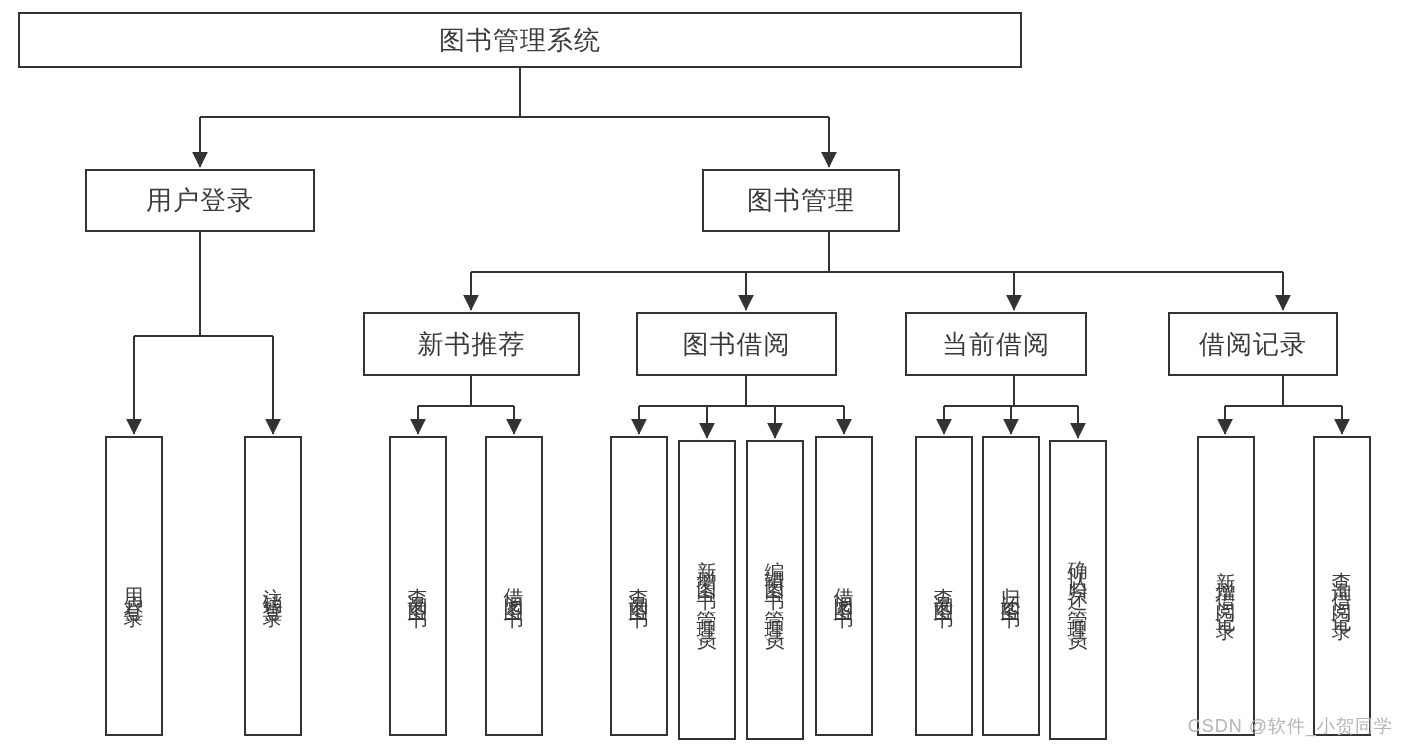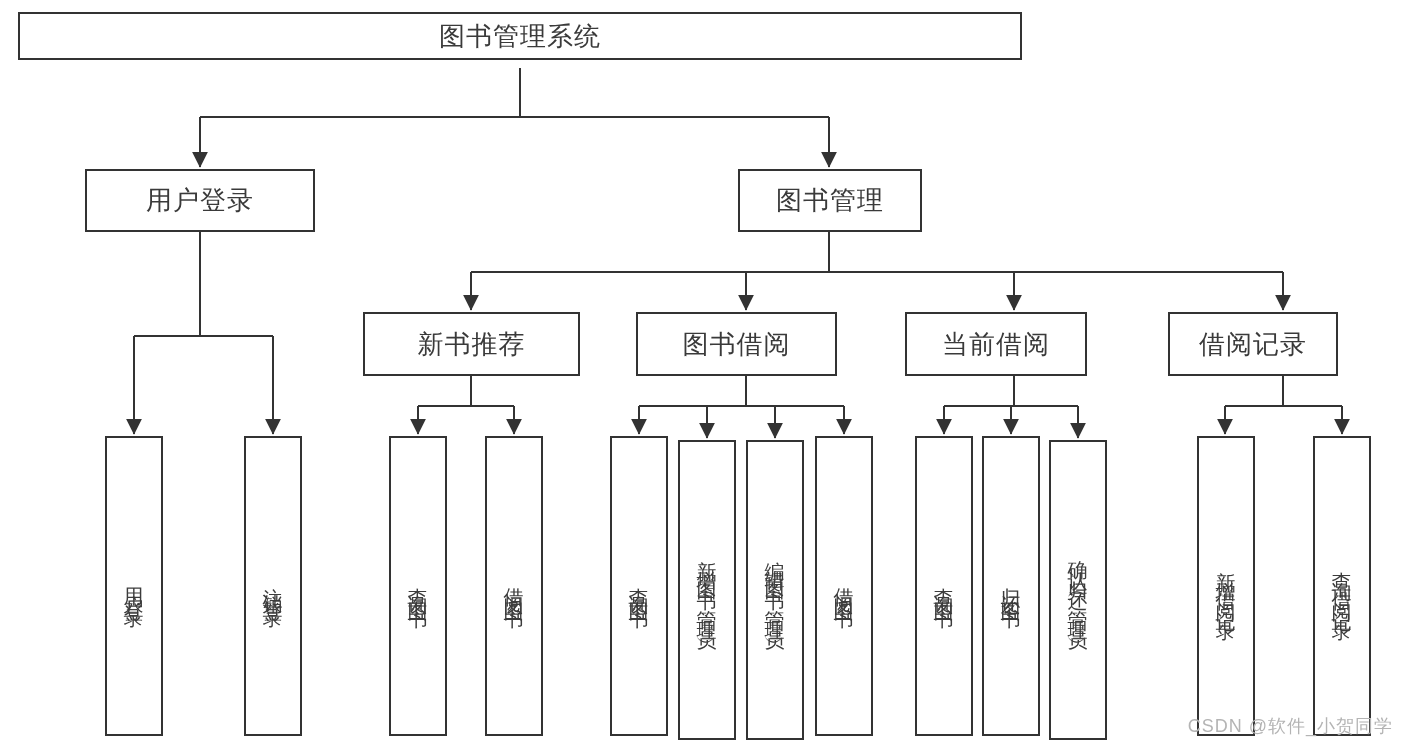--- a/index.html
+++ b/index.html
@@ -32,23 +32,23 @@
   .leaf.admin{top:440px;}
   .vtext{
     writing-mode:vertical-rl;
     text-orientation:mixed;
     font-size:20px;
     line-height:1;
     color:#3c3c3c;
     white-space:nowrap;
   }
   
-  #root-box   {left:18px;  top:12px;  width:1004px; height:48px;}
+  #root-box   {left:18px;  top:12px;  width:1004px; height:56px;}
   #l2-login   {left:85px;  top:169px; width:230px;  height:63px;}
-  #l2-mgmt    {left:738px; top:169px; width:184px;  height:63px;}
+  #l2-mgmt    {left:702px; top:169px; width:198px;  height:63px;}
   .l3{top:312px;height:64px;}
   #l3-newbook {left:363px;  width:217px;}
   #l3-borrow  {left:636px;  width:201px;}
   #l3-current {left:905px;  width:182px;}
   #l3-records {left:1168px; width:170px;}
   #leaf-0 {left:105px;}
   #leaf-1 {left:244px;}
   #leaf-2 {left:389px;}
   #leaf-3 {left:485px;}
   #leaf-4 {left:610px;}

